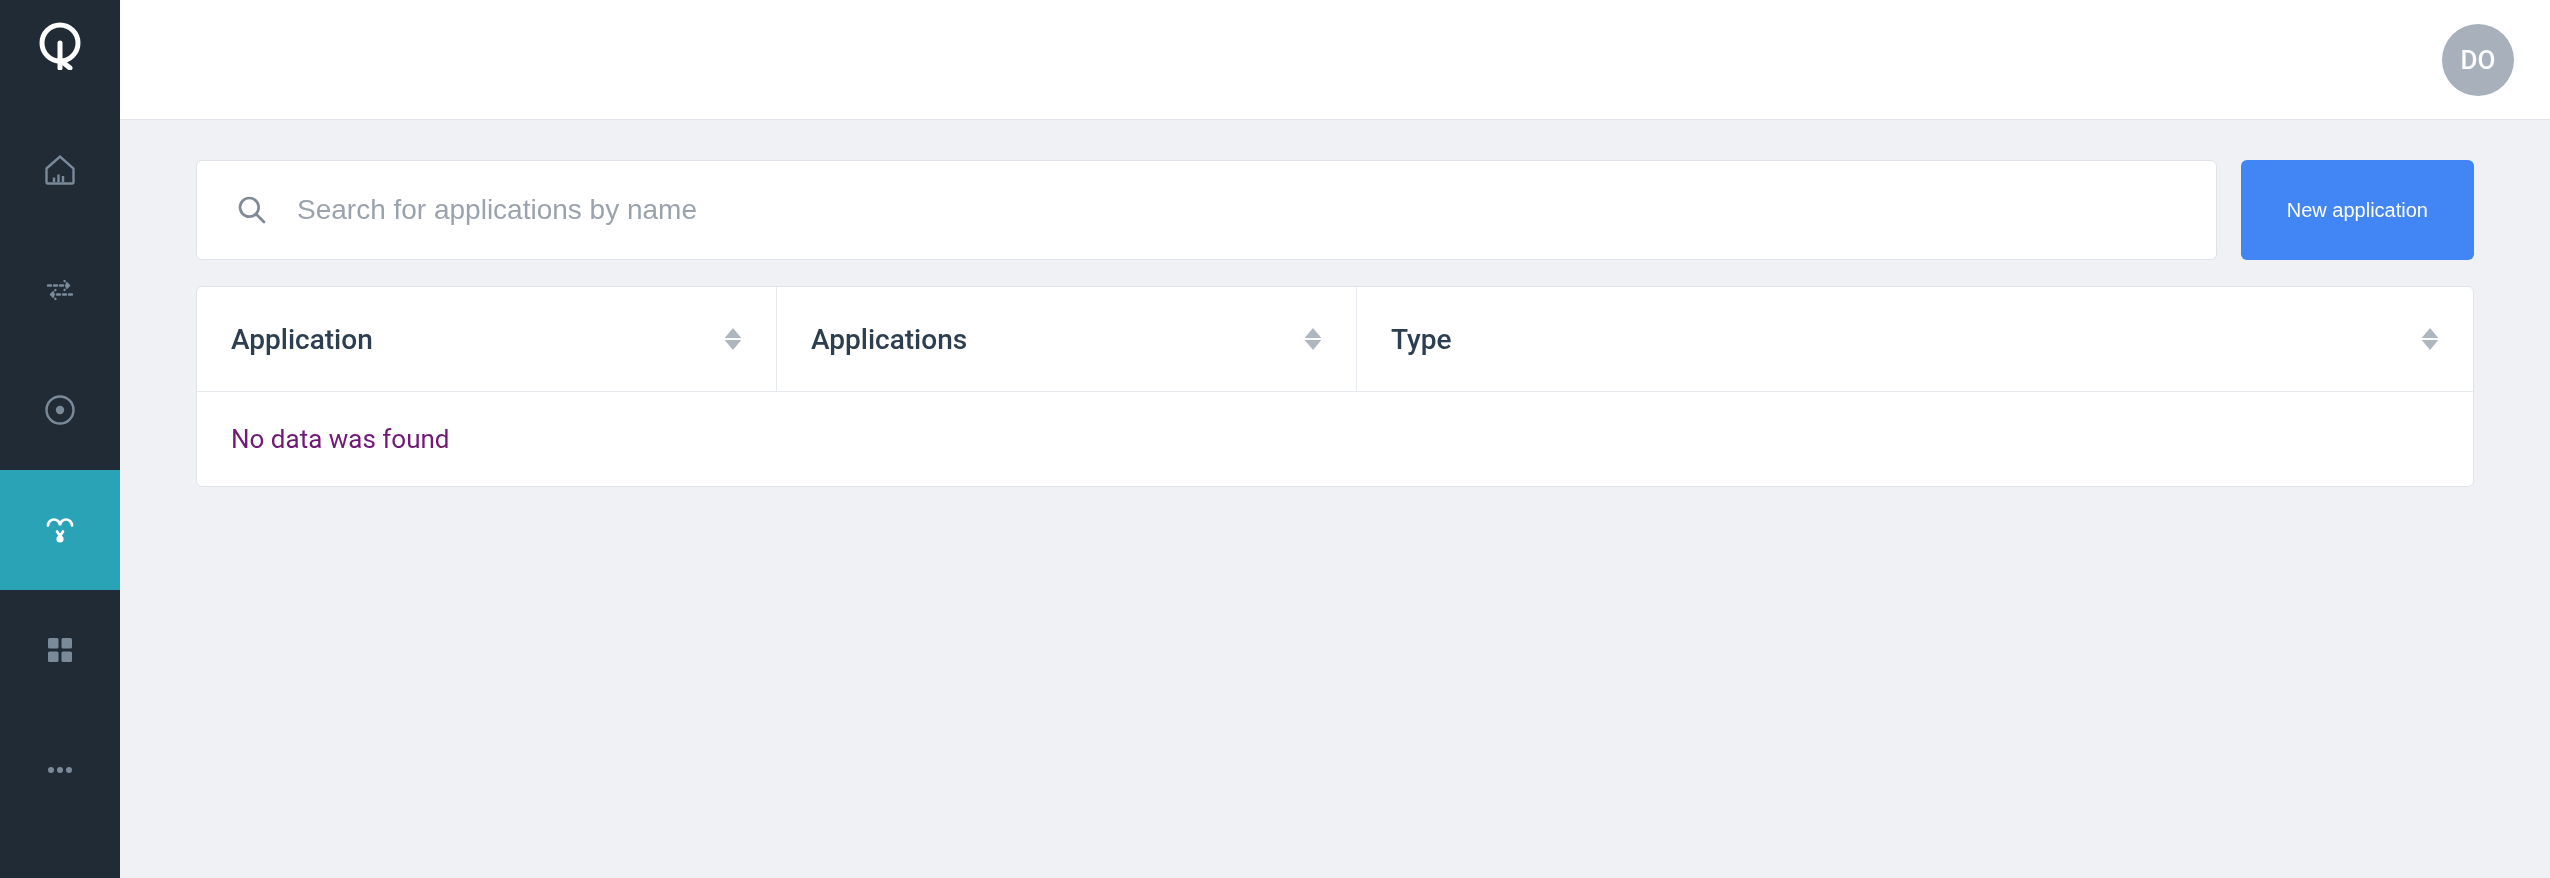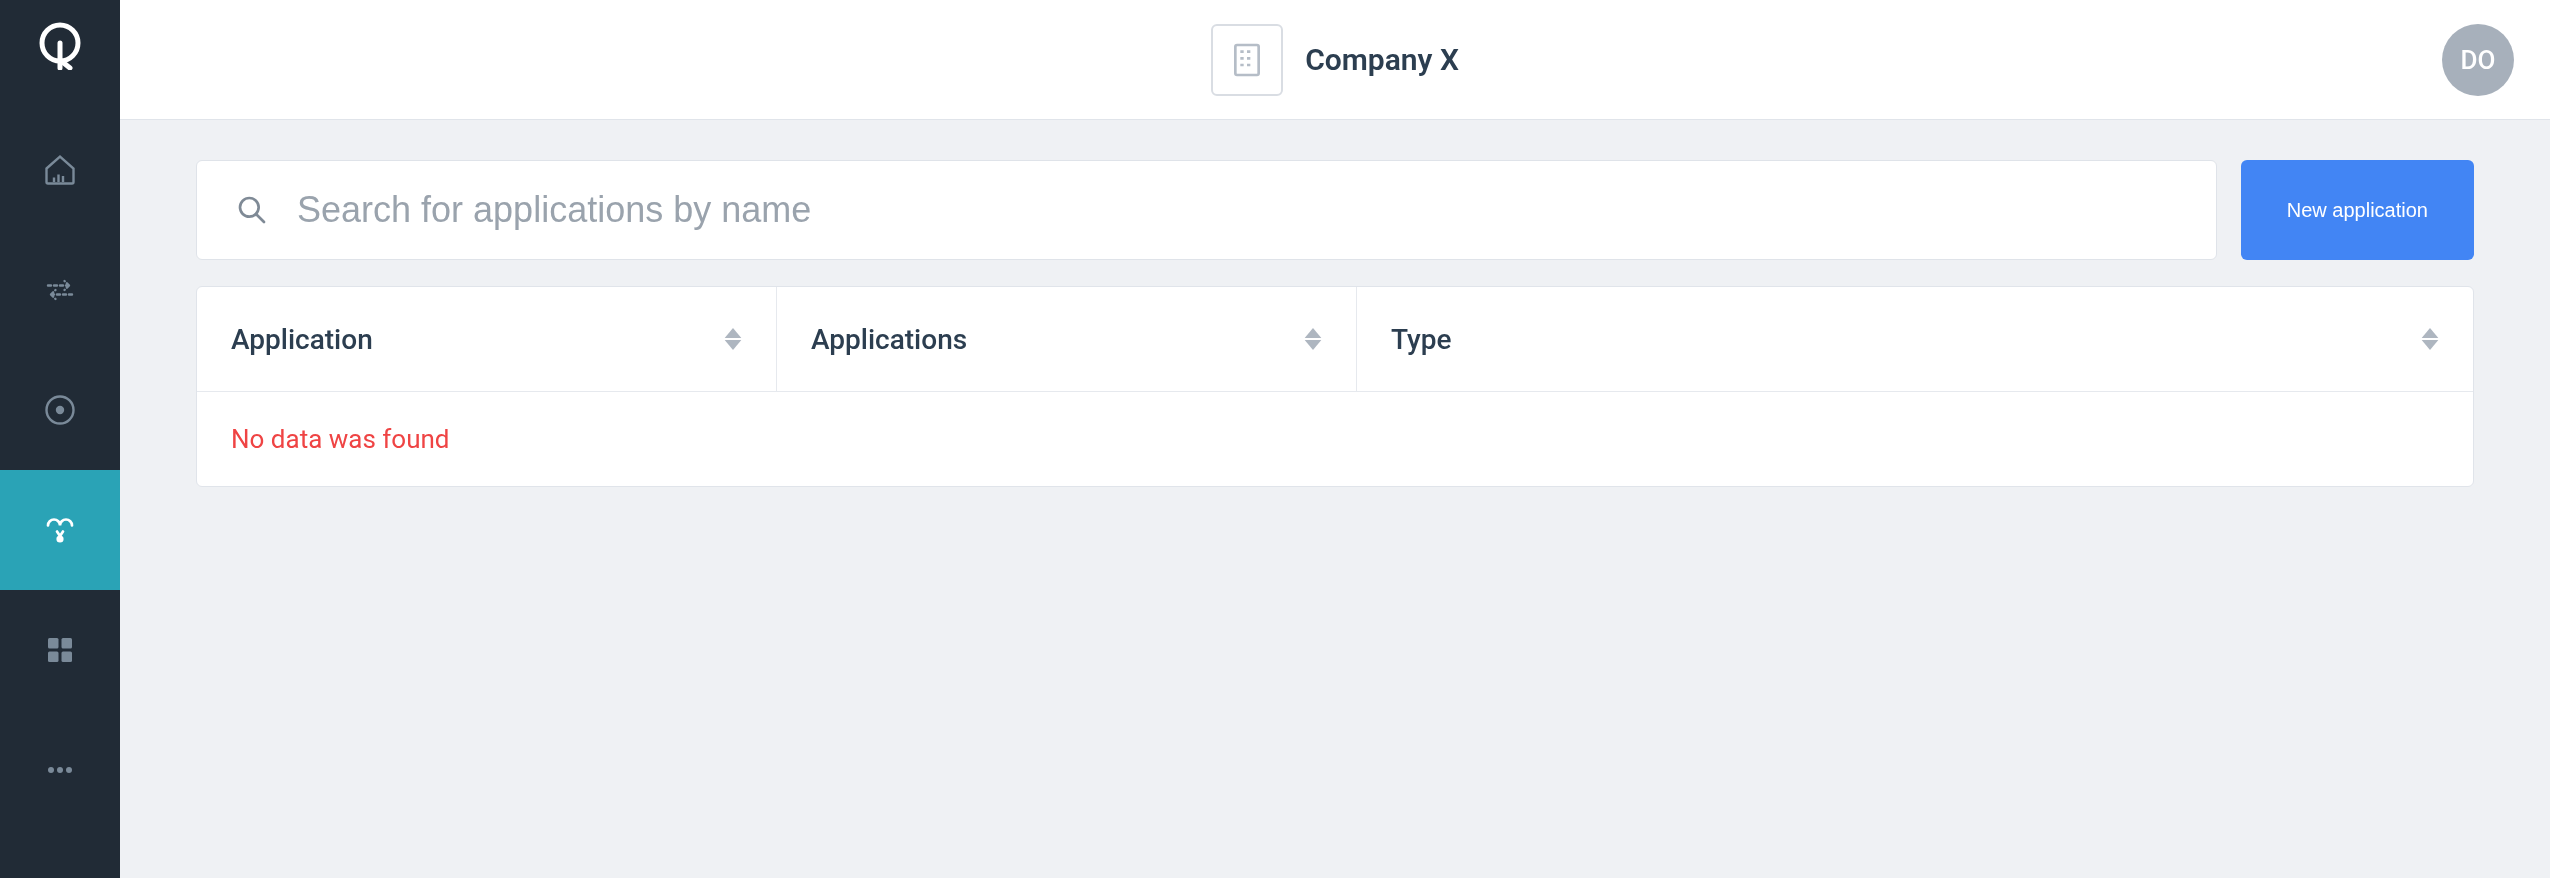--- a/index.html
+++ b/index.html
@@ -25,40 +25,40 @@
     .avatar { position: absolute; right: 36px; width: 72px; height: 72px; border-radius: 50%; background: #a7b0bb; color: #fff; display: flex; align-items: center; justify-content: center; font-size: 26px; font-weight: 500; }
 
     
     .page-title-bar { height: 120px; background: #e6e9ee; display: flex; align-items: center; padding: 0 76px; }
     .page-title { font-size: 44px; font-weight: 400; color: #2c3e50; }
 
     
     .content { padding: 40px 76px; flex: 1; }
     .toolbar { display: flex; gap: 24px; margin-bottom: 26px; }
     .search-wrap { flex: 1; position: relative; }
-    .search-input { width: 100%; height: 100px; border: 1px solid #dfe3e9; border-radius: 6px; background: #ffffff; padding: 0 30px 0 100px; font-size: 36px; color: #2c3e50; outline: none; }
+    .search-input { width: 100%; height: 100px; border: 1px solid #dfe3e9; border-radius: 6px; background: #ffffff; padding: 0 30px 0 100px; font-size: 28px; color: #2c3e50; outline: none; }
     .search-input::placeholder { color: #9aa3ad; }
     .search-icon { position: absolute; left: 40px; top: 50%; transform: translateY(-50%); color: #7f8a96; width: 32px; height: 32px; }
     .new-btn { height: 100px; padding: 0 46px; border: none; border-radius: 6px; background: #4285f4; color: #ffffff; font-size: 20px; font-weight: 500; cursor: pointer; }
 
     
     .table { border: 1px solid #e0e4ea; border-radius: 6px; background: #ffffff; overflow: hidden; }
     .thead { display: flex; border-bottom: 1px solid #e6e9ee; }
     .th { display: flex; align-items: center; justify-content: space-between; padding: 0 34px; height: 104px; font-size: 28px; font-weight: 500; color: #2c3e50; border-right: 1px solid #e6e9ee; }
     .th:last-child { border-right: none; }
     .col-application { width: 580px; }
     .col-description { width: 580px; }
     .col-owner { width: 580px; }
     .col-type { flex: 1; }
     .sort-icon { color: #aeb6c0; display: inline-flex; flex-direction: column; gap: 2px; }
     .sort-icon svg { width: 18px; height: 10px; display:block; }
     .th-label { display: flex; align-items: center; gap: 14px; }
     .card-icon { width: 28px; height: 22px; color: #9aa3ad; }
     .tbody { }
-    .empty-row { padding: 32px 34px; font-size: 26px; color: #ef4444; }
+    .empty-row { padding: 32px 34px; font-size: 26px; color: #701a75; }
   </style>
 </head>
 <body>
 
 <div class="app">
   <aside class="sidebar">
     <div class="logo">
       <svg viewBox="0 0 50 50" fill="none" stroke="#ffffff" stroke-width="5">
         <circle cx="25" cy="23" r="18"></circle>
         <path d="M25 23 L25 48" stroke-linecap="round"></path>
@@ -102,29 +102,20 @@
       <svg viewBox="0 0 24 24" fill="currentColor">
         <circle cx="6" cy="12" r="2"></circle>
         <circle cx="12" cy="12" r="2"></circle>
         <circle cx="18" cy="12" r="2"></circle>
       </svg>
     </div>
   </aside>
 
   <div class="main">
     <div class="topbar">
-      <div class="company">
-        <div class="company-icon">
-          <svg viewBox="0 0 24 24" width="40" height="40" fill="none" stroke="currentColor" stroke-width="1.6">
-            <rect x="5" y="3" width="14" height="18" rx="1"></rect>
-            <path d="M8 7h2M12 7h2M8 11h2M12 11h2M8 15h2M12 15h2"></path>
-          </svg>
-        </div>
-        <span class="company-name">Company X</span>
-      </div>
       <div class="avatar">DO</div>
     </div>
 
 
     <div class="content">
       <div class="toolbar">
         <div class="search-wrap">
           <span class="search-icon">
             <svg viewBox="0 0 24 24" fill="none" stroke="currentColor" stroke-width="2">
               <circle cx="10" cy="10" r="7"></circle>

